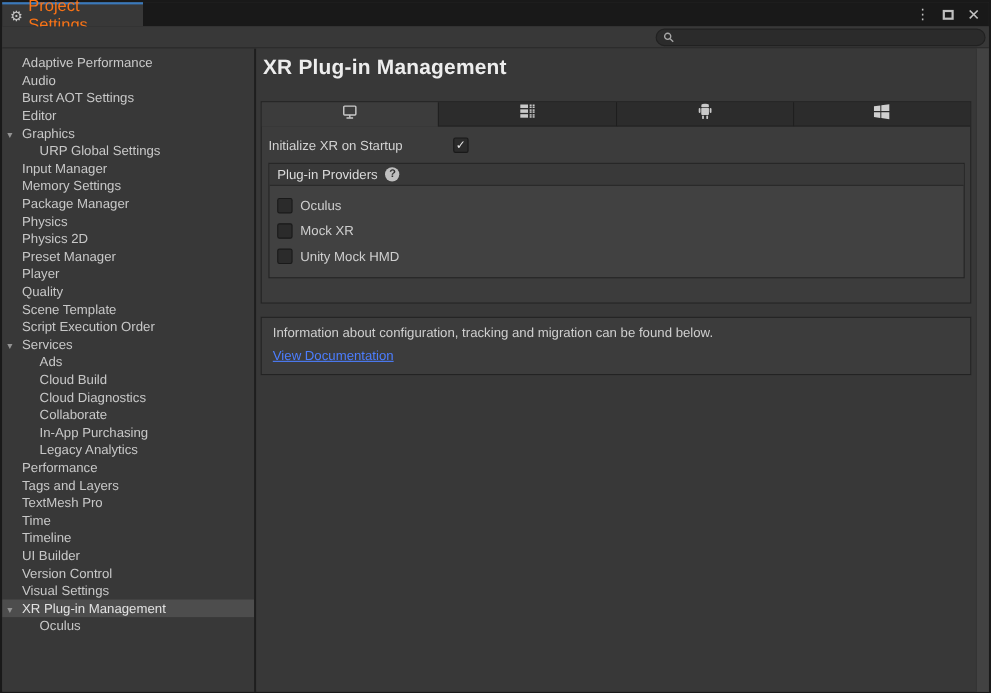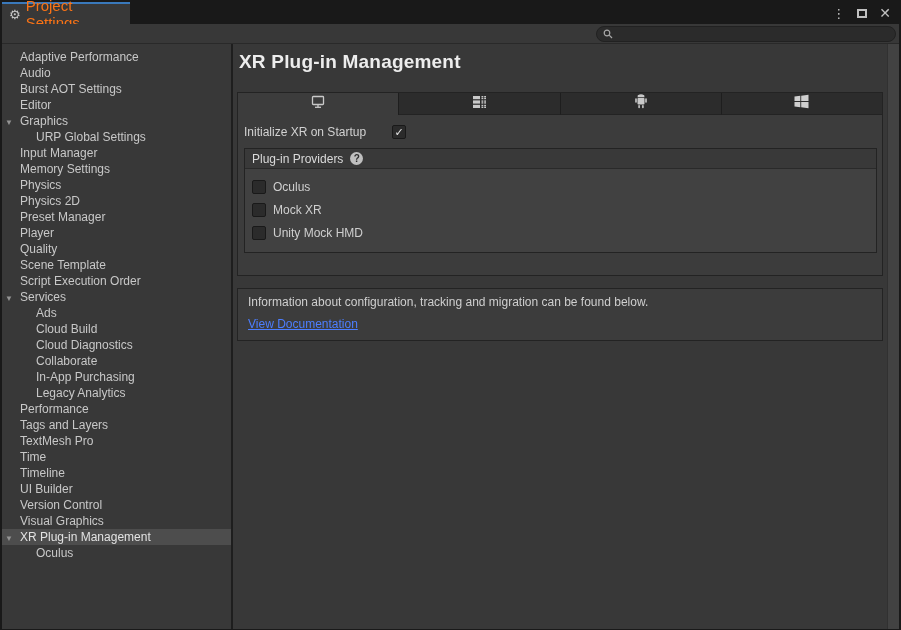--- a/index.html
+++ b/index.html
@@ -49,21 +49,21 @@
   
   .tabview { margin:19px 16px 0 4px; border:1px solid #232323; background:#3C3C3C; }
   .tabbar { display:flex; height:22px; background:#2C2C2C; }
   .tab { flex:1; display:flex; align-items:center; justify-content:center;
     background:#2C2C2C; border-right:1px solid #1E1E1E; border-bottom:1px solid #232323;
     cursor:default; }
   .tab:last-child { border-right:none; }
   .tab.selected { background:#3C3C3C; border-bottom:none; }
   .tabcontent { padding:6px 5px 22px 6px; }
 
-  .init-row { display:flex; align-items:center; margin:4px 0 9px 0; }
+  .init-row { display:flex; align-items:center; margin:4px 0 9px 0;gap:20px; }
   .init-label { font-size:12px; color:#D2D2D2; width:148px; }
   .checkbox { width:14px; height:14px; background:#2B2B2B; border:1px solid #191919;
     border-radius:2px; display:inline-flex; align-items:center; justify-content:center; }
   .checkbox .check { color:#E6E6E6; font-size:11px; font-weight:bold; line-height:1; }
 
   .providers { border:1px solid #232323; background:#414141; }
   .providers-header { height:20px; background:#393939; border-bottom:1px solid #2A2A2A;
     display:flex; align-items:center; gap:7px; padding-left:7px; }
   .providers-header .ph-label { font-size:12px; color:#DADADA; }
   .help { width:13px; height:13px; border-radius:50%; background:#BFBFBF; color:#2E2E2E;
@@ -109,20 +109,21 @@
 
     <div class="sidebar" id="sidebar">
         <div class="srow"><span>Adaptive Performance</span></div>
         <div class="srow"><span>Audio</span></div>
         <div class="srow"><span>Burst AOT Settings</span></div>
         <div class="srow"><span>Editor</span></div>
         <div class="srow"><span class="fold">▼</span><span>Graphics</span></div>
         <div class="srow indent1"><span>URP Global Settings</span></div>
         <div class="srow"><span>Input Manager</span></div>
         <div class="srow"><span>Memory Settings</span></div>
+        <div class="srow"><span>Package Manager</span></div>
         <div class="srow"><span>Physics</span></div>
         <div class="srow"><span>Physics 2D</span></div>
         <div class="srow"><span>Preset Manager</span></div>
         <div class="srow"><span>Player</span></div>
         <div class="srow"><span>Quality</span></div>
         <div class="srow"><span>Scene Template</span></div>
         <div class="srow"><span>Script Execution Order</span></div>
         <div class="srow"><span class="fold">▼</span><span>Services</span></div>
         <div class="srow indent1"><span>Ads</span></div>
         <div class="srow indent1"><span>Cloud Build</span></div>
@@ -130,21 +131,21 @@
         <div class="srow indent1"><span>Collaborate</span></div>
         <div class="srow indent1"><span>In-App Purchasing</span></div>
         <div class="srow indent1"><span>Legacy Analytics</span></div>
         <div class="srow"><span>Performance</span></div>
         <div class="srow"><span>Tags and Layers</span></div>
         <div class="srow"><span>TextMesh Pro</span></div>
         <div class="srow"><span>Time</span></div>
         <div class="srow"><span>Timeline</span></div>
         <div class="srow"><span>UI Builder</span></div>
         <div class="srow"><span>Version Control</span></div>
-        <div class="srow"><span>Visual Graphics</span></div>
+        <div class="srow"><span>Visual Settings</span></div>
         <div class="srow selected"><span class="fold">▼</span><span>XR Plug-in Management</span></div>
         <div class="srow indent1"><span>Oculus</span></div>
       </div>
 
     <div class="main">
       <div class="page-title">XR Plug-in Management</div>
 
       <div class="tabview">
         <div class="tabbar" id="tabbar">
             <div class="tab selected">

